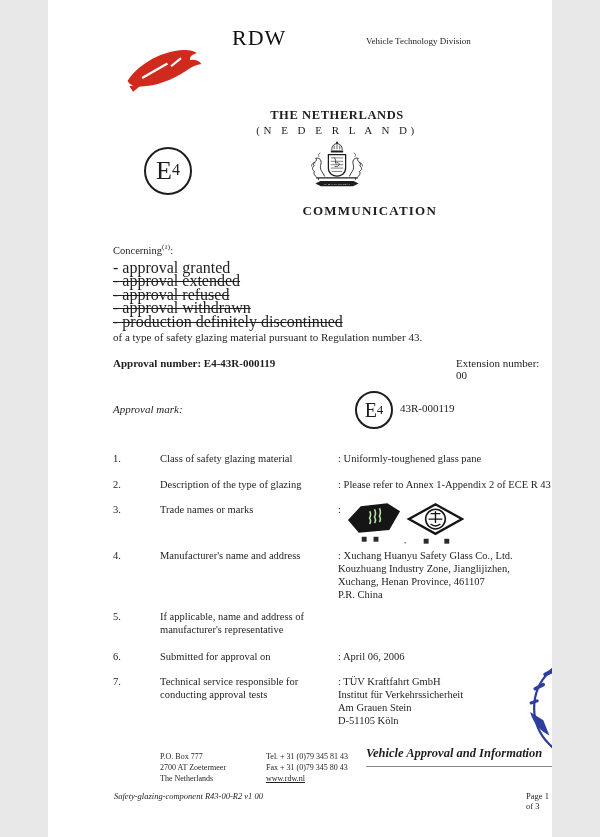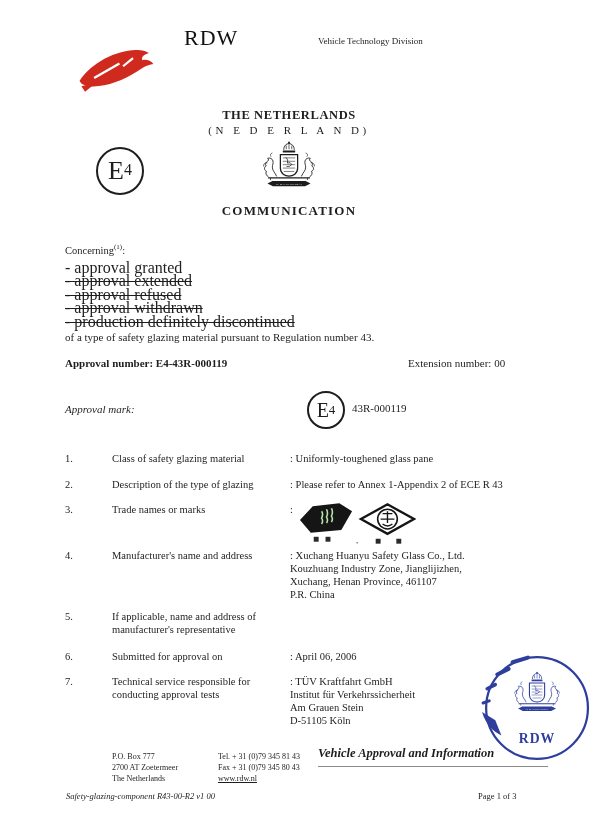--- a/index.html
+++ b/index.html
@@ -1,30 +1,30 @@
 <!DOCTYPE html>
 <html><head>
 <meta charset="utf-8">
 <style>
   html,body{margin:0;padding:0;background:#e8e8e8;}
   .page{
-    position:relative;width:600px;height:837px;background:#ffffff;
+    position:relative;width:504px;height:837px;background:#ffffff;
     font-family:"Liberation Serif","DejaVu Serif",serif;color:#1e1e1e;
     overflow:hidden;margin:0 auto;
   }
   .abs{position:absolute;}
   
   .rdw-wordmark{left:184px;top:25px;font-size:22px;letter-spacing:1px;color:#111;}
   .division{left:318px;top:36px;font-size:9px;color:#222;}
   
   .title-block{left:189px;top:108px;width:200px;text-align:center;}
   .country{font-weight:bold;font-size:12.5px;letter-spacing:.6px;}
   .country-native{font-size:11px;letter-spacing:3.5px;margin-top:1px;}
   .arms-header{left:252px;top:141px;width:74px;height:56px;color:#1c1c1c;}
-  .communication{left:189px;top:203px;width:200px;text-align:center;font-weight:bold;font-size:13px;letter-spacing:1.2px;}
+  .communication{left:189px;top:203px;width:200px;text-align:right;font-weight:bold;font-size:13px;letter-spacing:1.2px;}
   
   .e-badge{border:2px solid #1d1d1d;border-radius:50%;display:flex;align-items:center;justify-content:center;background:#fff;}
   .e-badge-large{left:96px;top:147px;width:44px;height:44px;}
   .e-badge-large .e{font-size:26px;line-height:1;}
   .e-badge-large .n{font-size:16px;line-height:1;margin-top:-3px;}
   .e-badge-small{left:307px;top:391px;width:34px;height:34px;}
   .e-badge-small .e{font-size:20px;line-height:1;}
   .e-badge-small .n{font-size:13px;line-height:1;margin-top:-2px;}
   
   .concerning-label{left:65px;top:243px;font-size:10.5px;}

